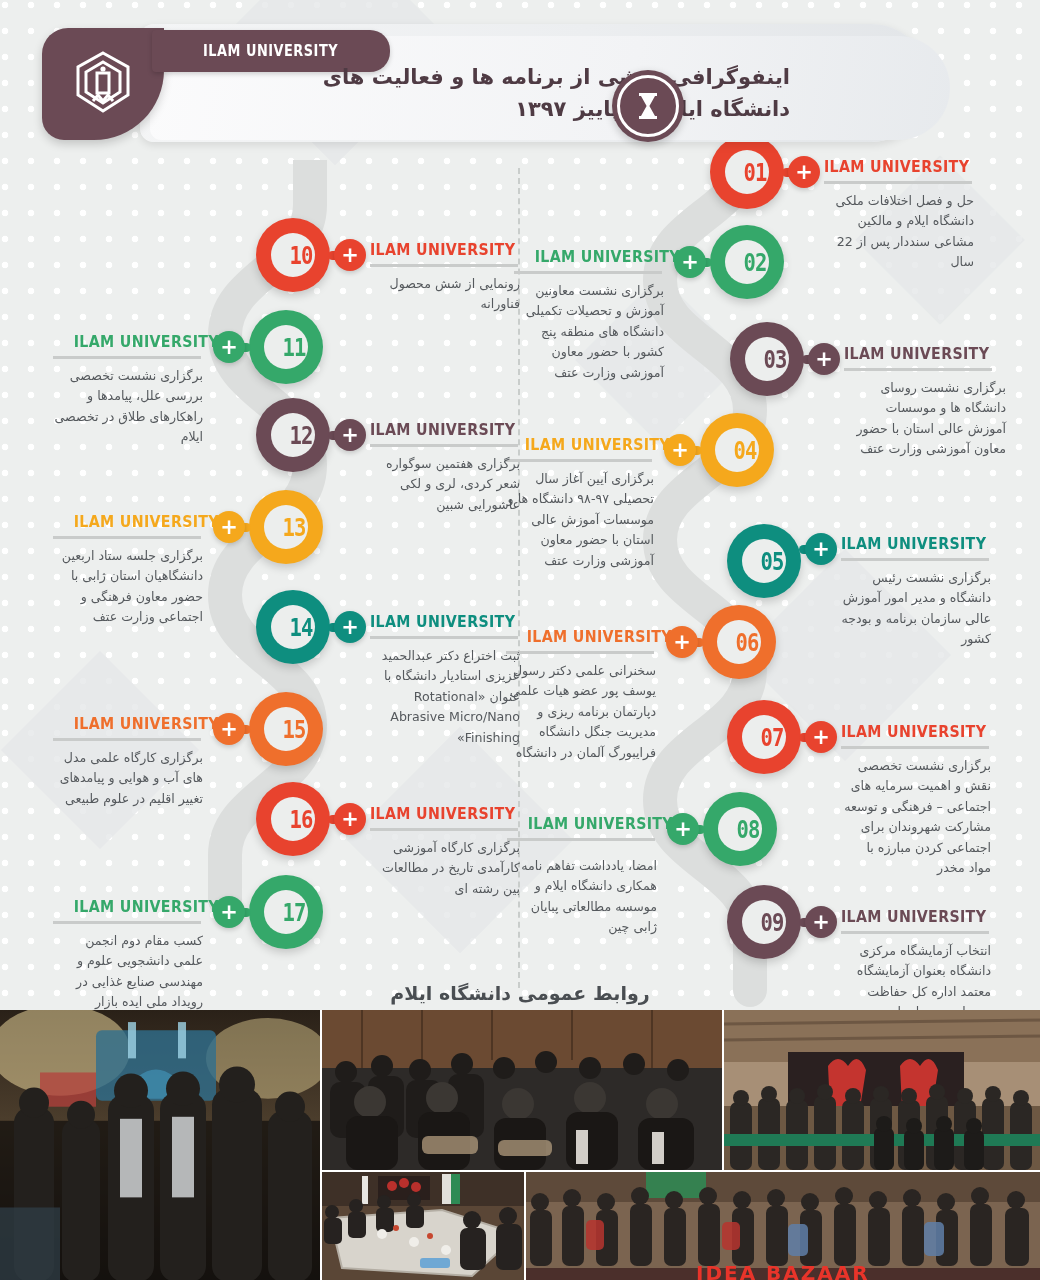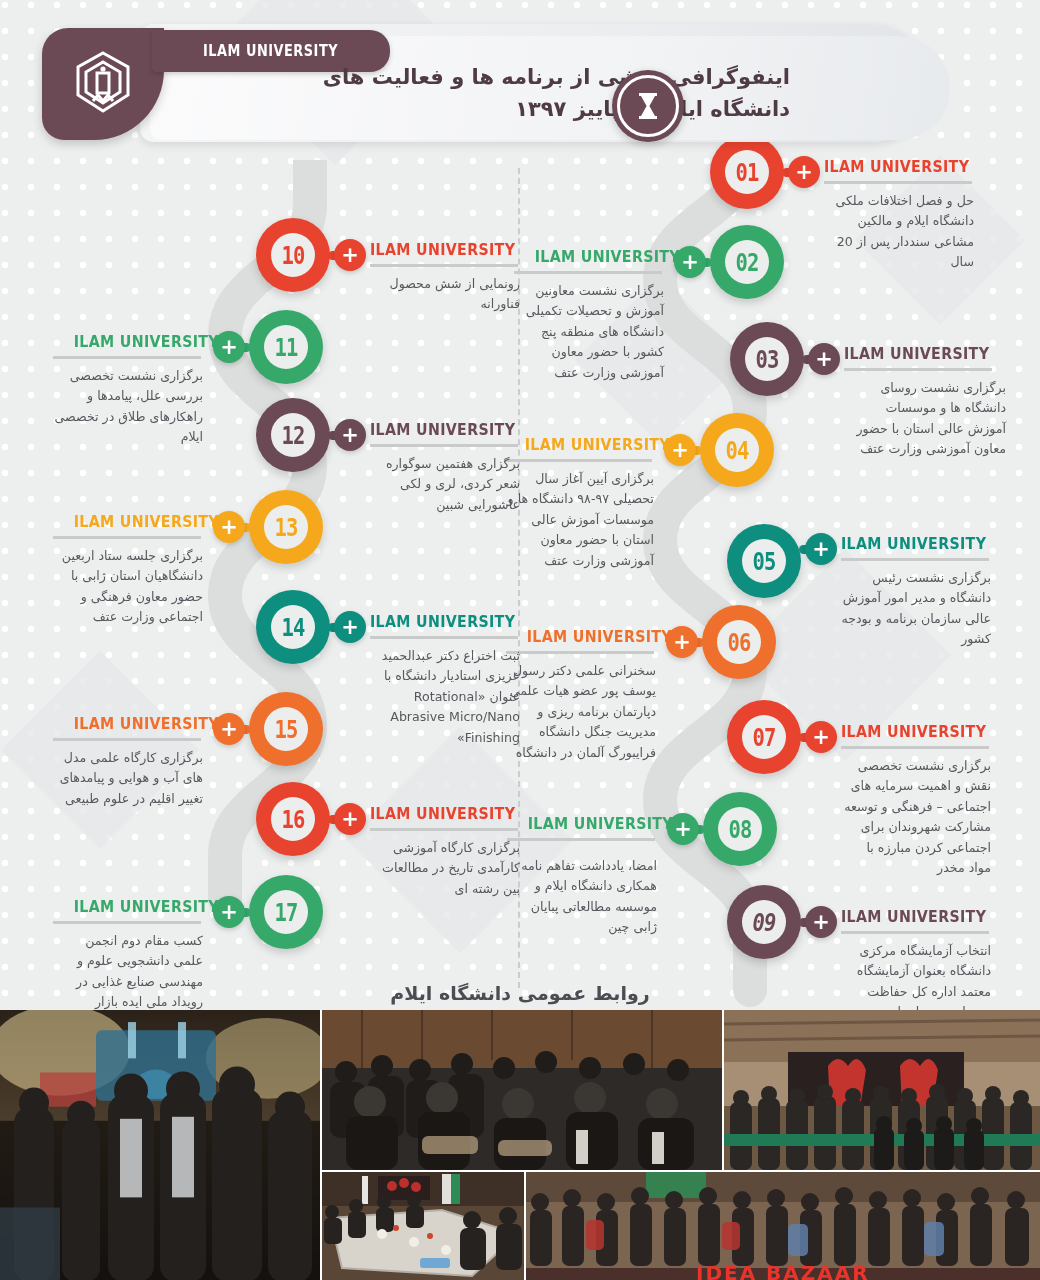--- a/index.html
+++ b/index.html
@@ -76,21 +76,21 @@
   .ribbon{position:absolute;z-index:2;pointer-events:none;}
   
   .item{position:absolute;z-index:5;}
   .node{
     position:absolute;width:74px;height:74px;border-radius:50%;
     box-shadow:0 4px 9px rgba(0,0,0,.17);
     display:flex;align-items:center;justify-content:center;
   }
   .node .inner{
     width:44px;height:44px;border-radius:50%;
-    background:#eceeed;display:flex;align-items:center;justify-content:center;
+    background:#eceeed;display:flex;align-items:center;justify-content:flex-end;
   }
   .node .num{
     font-family:"DejaVu Sans Mono","Liberation Mono",monospace;
     font-size:25px;font-weight:bold;letter-spacing:-1px;
     transform:scaleX(.82);
   }
   .connector{position:absolute;height:9px;top:33px;border-radius:5px;}
   .plus{
     position:absolute;top:21px;width:32px;height:32px;border-radius:50%;
     display:flex;align-items:center;justify-content:center;
@@ -197,21 +197,21 @@
     <div class="inner">
       <span class="num" style="color:#e8432e;">01</span>
     </div>
   </div>
   <div class="connector" style="left:72px;width:30px;background:#e8432e;"></div>
   <div class="plus" style="left:78px;background:#e8432e;">
       <span class="g">+</span>
     </div>
   <div class="brand l" style="left:114px;color:#e8432e;">ILAM UNIVERSITY</div>
   <div class="rule" style="left:114px;"></div>
-  <div class="desc rtl-right" style="left:114px;">حل و فصل اختلافات ملکی دانشگاه ایلام و مالکین مشاعی سنددار پس از 20 سال</div>
+  <div class="desc rtl-right" style="left:114px;">حل و فصل اختلافات ملکی دانشگاه ایلام و مالکین مشاعی سنددار پس از 22 سال</div>
 </div>
 
 <div class="item" style="left:710px;top:225px;">
   <div class="node" style="left:0;top:0;background:#35a86a;">
     <div class="inner">
       <span class="num" style="color:#35a86a;">02</span>
     </div>
   </div>
   <div class="connector" style="left:-28px;width:30px;background:#35a86a;"></div>
   <div class="plus" style="left:-36px;background:#35a86a;">
@@ -306,21 +306,21 @@
   <div class="connector" style="left:-28px;width:30px;background:#35a86a;"></div>
   <div class="plus" style="left:-36px;background:#35a86a;">
       <span class="g">+</span>
     </div>
   <div class="brand r" style="left:-196px;width:148px;text-align:right;color:#35a86a;">ILAM UNIVERSITY</div>
   <div class="rule" style="left:-196px;"></div>
   <div class="desc rtl-right" style="left:-196px;margin-top:8px;">امضا، یادداشت تفاهم نامه همکاری دانشگاه ایلام و موسسه مطالعاتی پبایان ژابی چین</div>
 </div>
 
 <div class="item" style="left:727px;top:885px;">
-  <div class="node" style="left:0;top:0;background:#6b4a55;font-style:italic;">
+  <div class="node" style="left:0;top:0;background:#6b4a55;">
     <div class="inner">
       <span class="num" style="color:#6b4a55;">09</span>
     </div>
   </div>
   <div class="connector" style="left:72px;width:30px;background:#6b4a55;"></div>
   <div class="plus" style="left:78px;background:#6b4a55;">
       <span class="g">+</span>
     </div>
   <div class="brand l" style="left:114px;color:#6b4a55;">ILAM UNIVERSITY</div>
   <div class="rule" style="left:114px;"></div>

